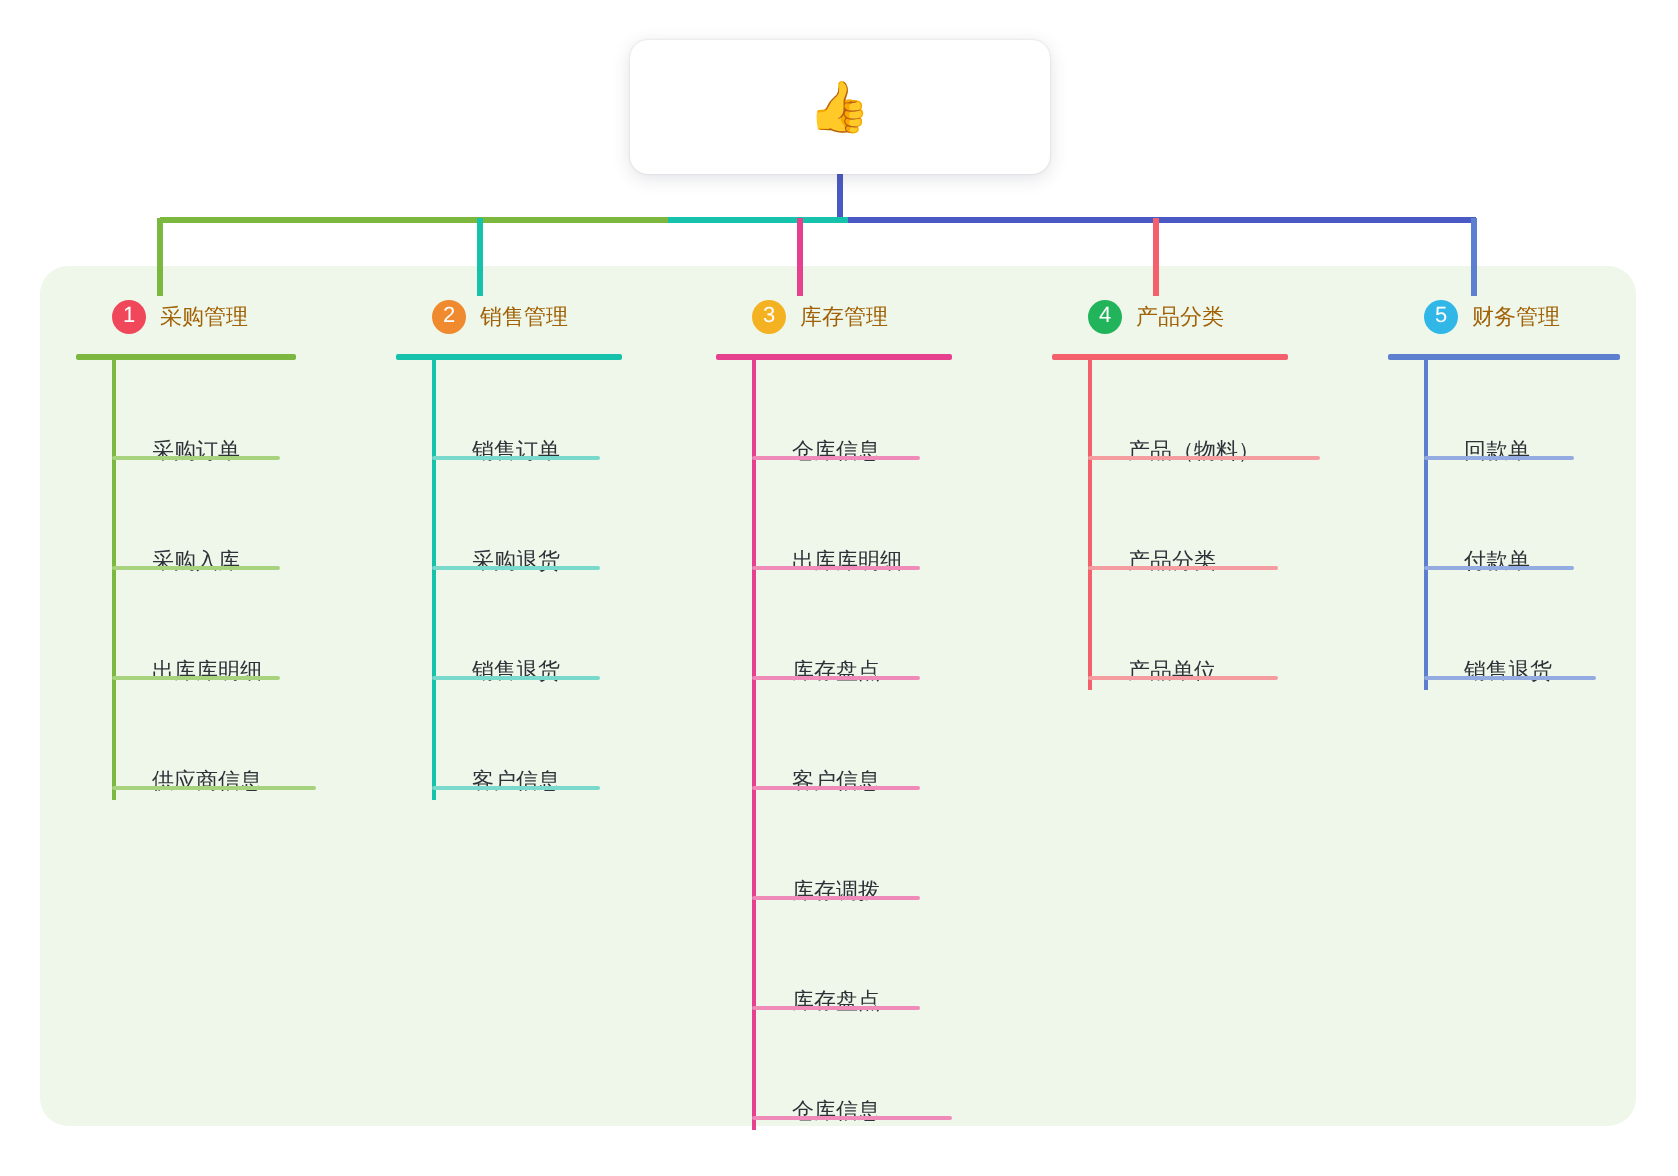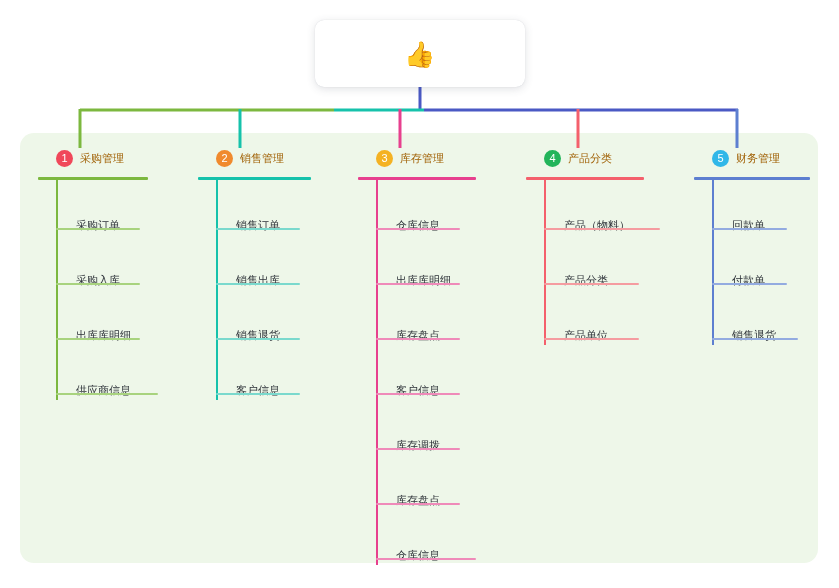--- a/index.html
+++ b/index.html
@@ -191,21 +191,21 @@
           <span class="col-title">销售管理</span>
         </div>
         <div class="head-rule" style="width: 113px; background: rgb(22, 194, 171);"></div>
         <div class="items">
           <div class="spine" style="background: rgb(22, 194, 171); height: 220px;"></div>
           <div class="item">
             <span class="item-label">销售订单</span>
             <div class="item-rule" style="width: 84px; background: rgb(122, 217, 205);"></div>
           </div>
           <div class="item">
-            <span class="item-label">销售出库</span>
+            <span class="item-label">采购退货</span>
             <div class="item-rule" style="width: 84px; background: rgb(122, 217, 205);"></div>
           </div>
           <div class="item">
             <span class="item-label">销售退货</span>
             <div class="item-rule" style="width: 84px; background: rgb(122, 217, 205);"></div>
           </div>
           <div class="item">
             <span class="item-label">客户信息</span>
             <div class="item-rule" style="width: 84px; background: rgb(122, 217, 205);"></div>
           </div>

